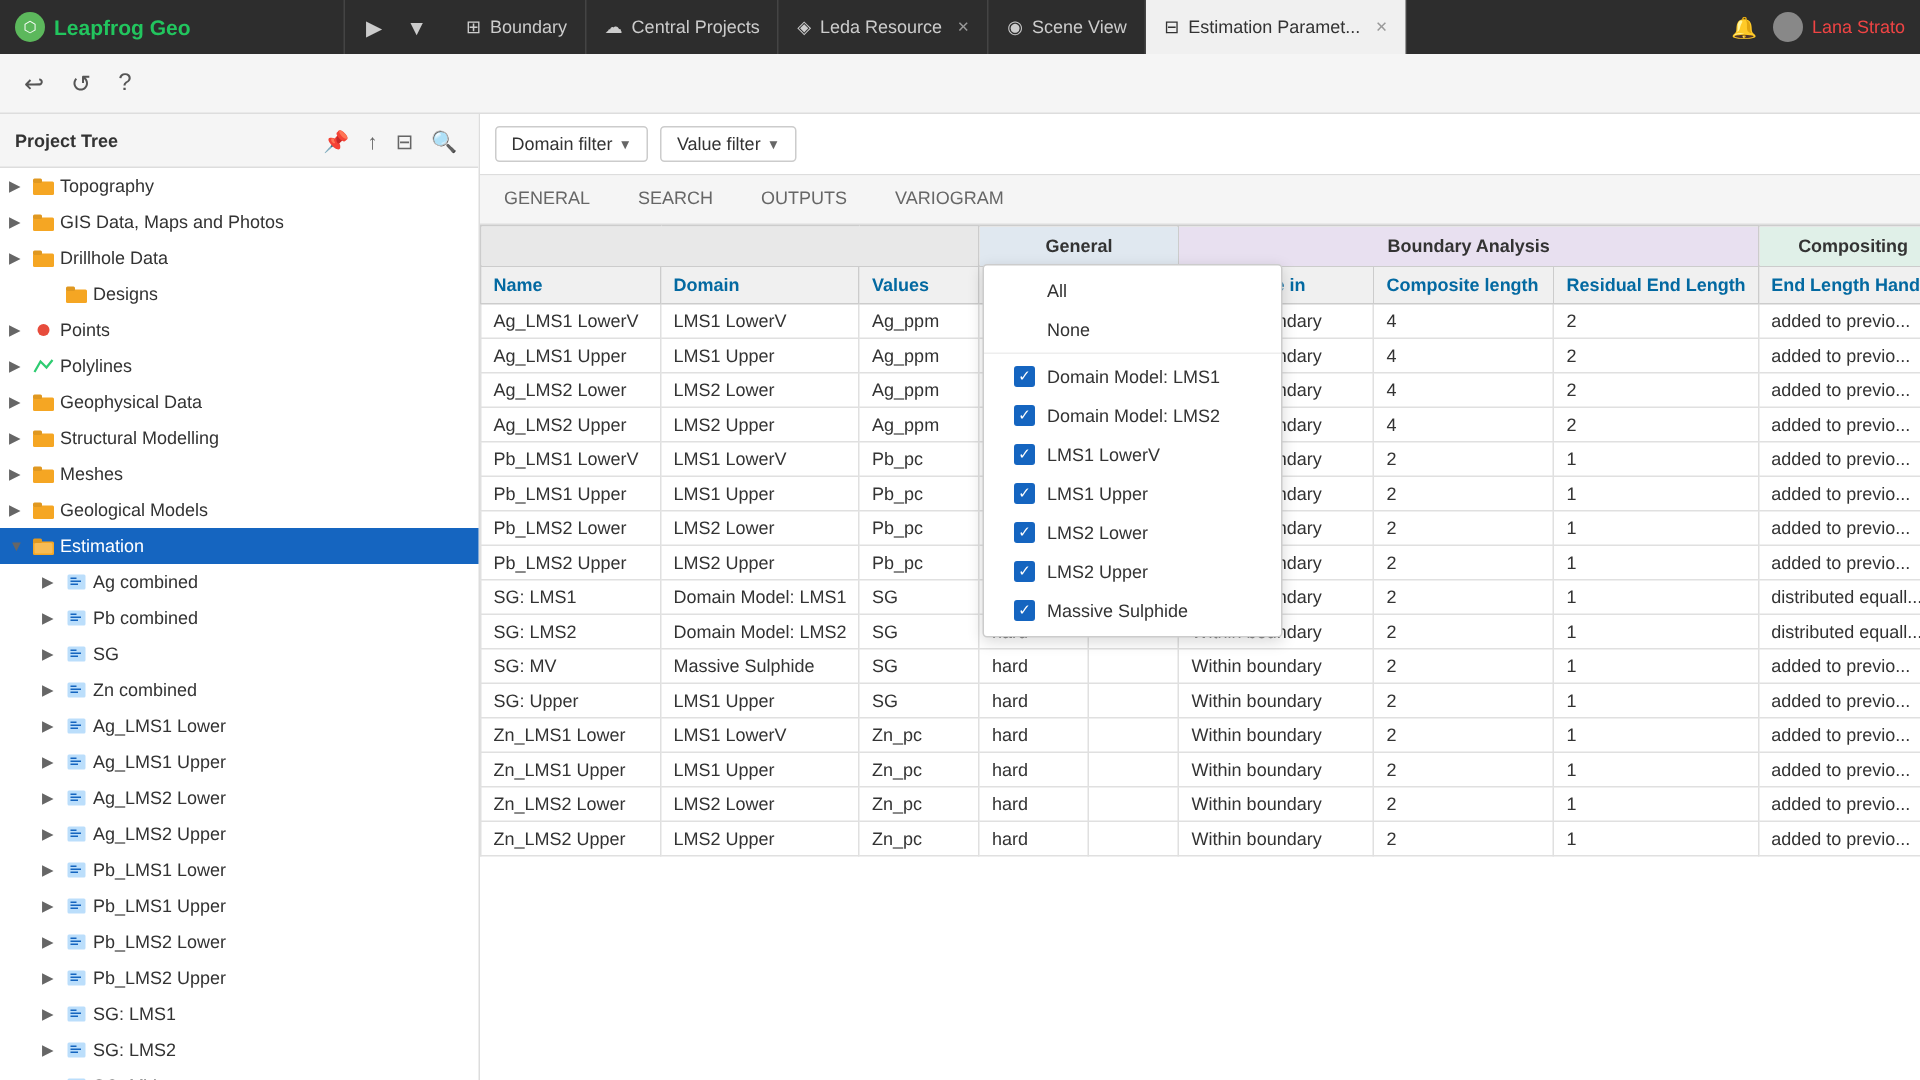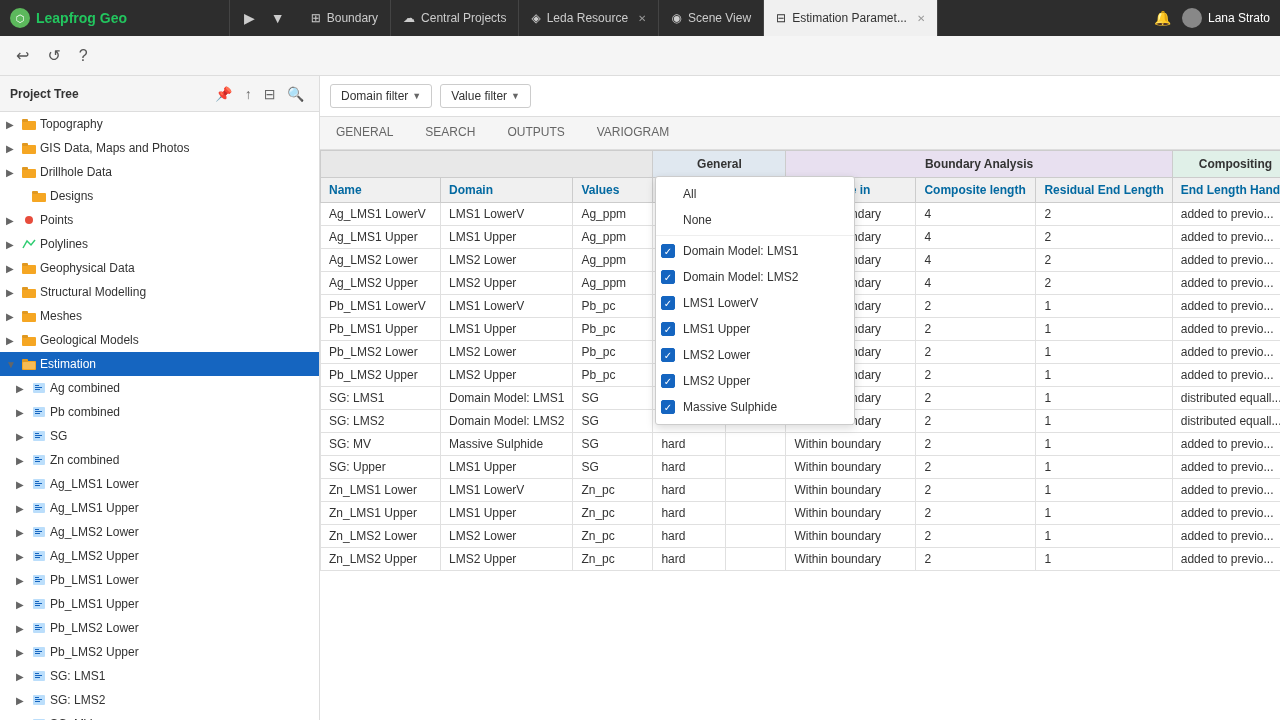--- a/index.html
+++ b/index.html
@@ -11,54 +11,54 @@
     .app-logo-icon { width: 20px; height: 20px; background: #5cb85c; border-radius: 50%; display: flex; align-items: center; justify-content: center; font-size: 10px; color: #fff; }
     .app-logo-text { font-size: 14px; font-weight: 600; color: #22c55e; }
     .top-bar-controls { display: flex; align-items: center; padding: 0 8px; gap: 4px; }
     .top-bar-controls button { background: none; border: none; color: #ccc; cursor: pointer; padding: 2px 6px; font-size: 14px; }
     .tab-bar { display: flex; align-items: stretch; flex: 1; height: 100%; }
     .tab-item { display: flex; align-items: center; padding: 0 12px; gap: 6px; cursor: pointer; color: #ccc; border-right: 1px solid #444; white-space: nowrap; font-size: 12px; height: 100%; }
     .tab-item.active { background: #f0f0f0; color: #333; }
     .tab-close { margin-left: 4px; font-size: 10px; color: #999; cursor: pointer; }
     .top-bar-right { display: flex; align-items: center; padding: 0 10px; gap: 10px; margin-left: auto; }
     .notification-bell { color: #ccc; font-size: 14px; cursor: pointer; }
-    .user-info { display: flex; align-items: center; gap: 6px; color: #ffffff; cursor: pointer; }
+    .user-info { display: flex; align-items: center; gap: 6px; color: #ef4444; cursor: pointer; }
     .user-avatar { width: 20px; height: 20px; background: #888; border-radius: 50%; }
 
     
     .toolbar { height: 40px; background: #f5f5f5; border-bottom: 1px solid #ddd; display: flex; align-items: center; padding: 0 10px; gap: 6px; flex-shrink: 0; }
     .toolbar-btn { background: none; border: none; cursor: pointer; padding: 4px 6px; border-radius: 3px; color: #555; font-size: 16px; }
 
     
     .main-layout { display: flex; flex: 1; overflow: hidden; }
 
     
     .sidebar { width: 320px; background: #fff; border-right: 1px solid #ddd; display: flex; flex-direction: column; flex-shrink: 0; overflow: hidden; }
     .sidebar-header { height: 36px; background: #f5f5f5; border-bottom: 1px solid #ddd; display: flex; align-items: center; padding: 0 10px; gap: 0; font-weight: 600; font-size: 13px; color: #333; }
     .sidebar-controls { display: flex; align-items: center; gap: 4px; margin-left: auto; }
     .sidebar-controls button { background: none; border: none; cursor: pointer; color: #666; font-size: 14px; padding: 2px 4px; }
     .sidebar-tree { flex: 1; overflow-y: auto; overflow-x: hidden; }
     .tree-item { display: flex; align-items: center; padding: 3px 6px; cursor: pointer; user-select: none; color: #333; min-height: 24px; }
     .tree-item.selected { background: #1565c0; color: #fff; }
     .tree-arrow { width: 12px; font-size: 10px; color: #666; flex-shrink: 0; }
     .tree-icon { width: 16px; height: 16px; margin: 0 3px; flex-shrink: 0; display: flex; align-items: center; justify-content: center; font-size: 11px; }
     .tree-label { font-size: 12px; white-space: nowrap; overflow: hidden; text-overflow: ellipsis; }
-    .indent-1 { padding-left: 16px; }
+    .indent-1 { padding-left: 28px; }
 
     
     .content-area { flex: 1; display: flex; flex-direction: column; overflow: hidden; background: #fff; position: relative; }
 
     
     .filter-bar { padding: 8px 10px; border-bottom: 1px solid #ddd; display: flex; align-items: center; gap: 8px; flex-shrink: 0; background: #fff; }
     .filter-btn { display: flex; align-items: center; gap: 4px; padding: 4px 10px; border: 1px solid #ccc; border-radius: 3px; background: #fff; cursor: pointer; font-size: 12px; color: #333; }
     .filter-btn .arrow { font-size: 9px; color: #666; }
 
     
     .dropdown-overlay { position: absolute; top: 100px; left: 335px; background: #fff; border: 1px solid #ccc; border-radius: 3px; box-shadow: 0 3px 10px rgba(0,0,0,0.15); z-index: 100; min-width: 200px; padding: 4px 0; }
-    .dropdown-item { display: flex; align-items: center; padding: 6px 5px; cursor: pointer; font-size: 12px; color: #333; gap: 8px; }
+    .dropdown-item { display: flex; align-items: center; padding: 6px 20px; cursor: pointer; font-size: 12px; color: #333; gap: 8px; }
     .dropdown-item.checked .check-box { background: #1565c0; border-color: #1565c0; color: #fff; }
     .check-box { width: 14px; height: 14px; border: 1px solid #999; border-radius: 2px; display: flex; align-items: center; justify-content: center; font-size: 10px; flex-shrink: 0; }
 
     
     .content-tabs { display: flex; align-items: center; border-bottom: 1px solid #ddd; background: #f5f5f5; flex-shrink: 0; }
     .content-tab { padding: 8px 16px; cursor: pointer; font-size: 12px; color: #666; border-bottom: 2px solid transparent; }
 
     
     .table-container { flex: 1; overflow: auto; }
     table { width: 100%; border-collapse: collapse; font-size: 12px; }

